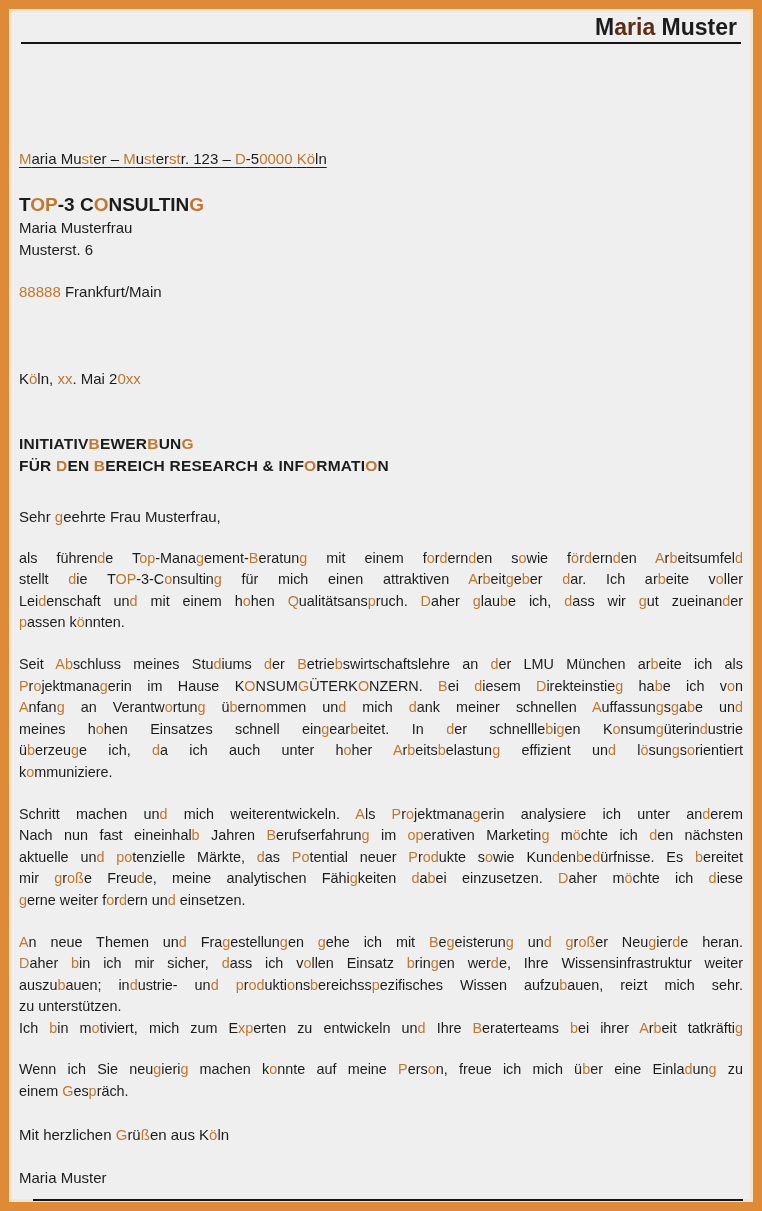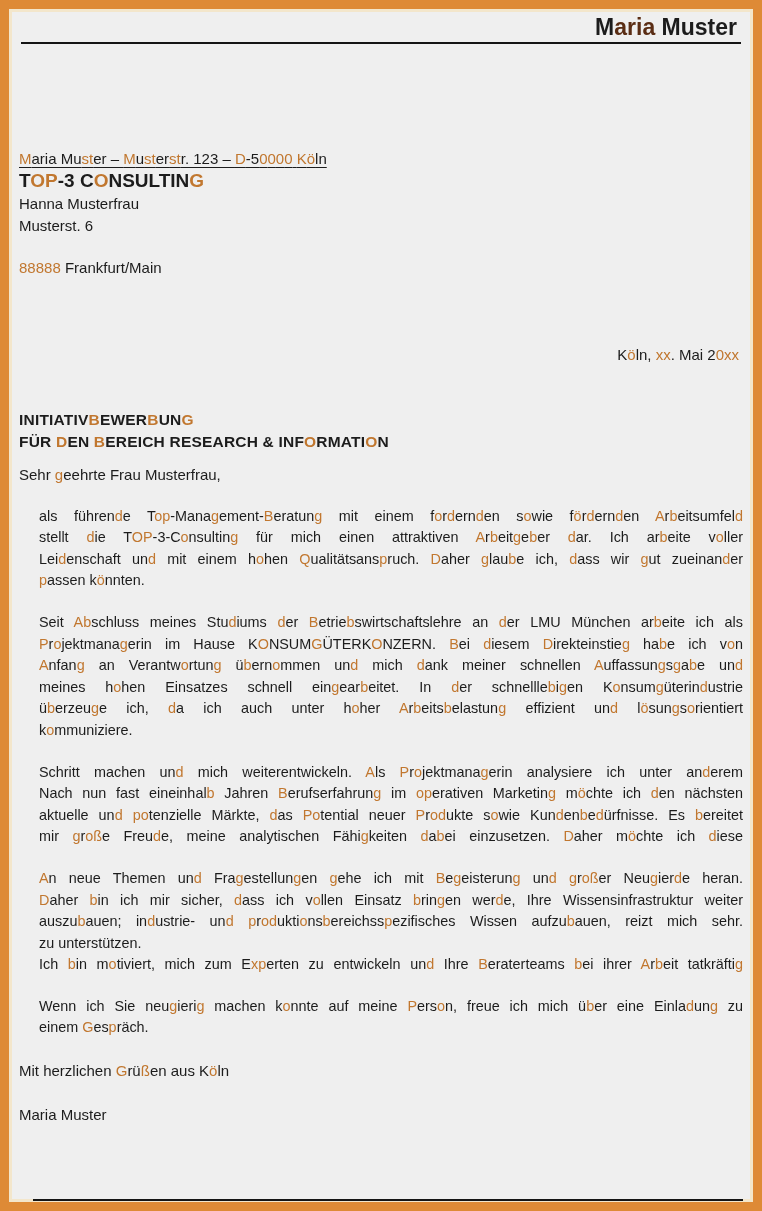--- a/index.html
+++ b/index.html
@@ -26,47 +26,47 @@
   .rule{border-top:2px solid var(--c-rule,#141414);}
   .rule.top{margin:2px 2px 0 2px;}
   .rule.bottom{position:absolute;bottom:1px;left:24px;right:10px;}
   .sender{
     margin-top:104px;
     font-size:15px;
     line-height:21px;
     text-decoration:underline;
     text-underline-offset:3px;
   }
-  .company{font-weight:bold;font-size:19px;line-height:24px;}
+  .company{margin-top:24px;font-weight:bold;font-size:19px;line-height:24px;}
   .rec-line{font-size:15px;line-height:22px;}
   .rec-city{margin-top:20px;}
-  .date{margin-top:65px;padding-right:4px;text-align:right;font-size:15px;line-height:21px;}
+  .date{margin-top:65px;padding-right:4px;text-align:left;font-size:15px;line-height:21px;}
   .subject{margin-top:44px;font-weight:bold;font-size:15.5px;line-height:22px;letter-spacing:.2px;}
-  .salutation{margin-top:11px;font-size:15px;line-height:21.6px;}
+  .salutation{margin-top:29px;font-size:15px;line-height:21.6px;}
   .para{margin-top:20px;font-size:14.4px;line-height:21.6px;}
-  .jline{text-align:justify;text-align-last:justify;margin-left:20px;}
+  .jline{text-align:justify;text-align-last:justify;}
   .jline.last{text-align-last:left;}
   .closing{margin-top:21px;font-size:15px;line-height:21.6px;}
   .signature{margin-top:22px;font-size:15px;line-height:21.6px;}
   .hl{color:var(--c-hl,#C1772F);}
   .hl2{color:var(--c-hl2,#5A2D14);margin-top:16px;}
 </style>
 </head>
 <body>
 
 <div class="page" style="--c-border: #DE8A36; --c-bg: #EFEFEF; --c-text: #1C1C1C; --c-rule: #141414; --c-hl: #C1772F; --c-hl2: #5A2D14;">
 
   <div class="header-name">M<span class="hl2">aria</span> Muster</div>
   <div class="rule top"></div>
 
   <div class="sender"><span class="hl">M</span>aria Mu<span class="hl">st</span>er – <span class="hl">M</span>u<span class="hl">st</span>er<span class="hl">st</span>r. 123 – <span class="hl">D</span>-5<span class="hl">0</span><span class="hl">0</span><span class="hl">0</span><span class="hl">0</span> <span class="hl">K</span><span class="hl">ö</span>ln</div>
 
   <div>
     <div class="company">T<span class="hl">O</span><span class="hl">P</span>-3 C<span class="hl">O</span>NSULTIN<span class="hl">G</span></div>
-    <div class="rec-line">Hanna Musterfrau</div>
+    <div class="rec-line">Maria Musterfrau</div>
     <div class="rec-line">Musterst. 6</div>
     <div class="rec-line rec-city"><span class="hl">8</span><span class="hl">8</span><span class="hl">8</span><span class="hl">8</span><span class="hl">8</span> Frankfurt/Main</div>
   </div>
 
   <div class="date">K<span class="hl">ö</span>ln, <span class="hl">x</span><span class="hl">x</span>. Mai 2<span class="hl">0</span><span class="hl">x</span><span class="hl">x</span></div>
 
   <div class="subject">
     <div>INITIATIV<span class="hl">B</span>EWER<span class="hl">B</span>UN<span class="hl">G</span></div>
     <div>FÜR <span class="hl">D</span>EN <span class="hl">B</span>EREICH RESEARCH &amp; INF<span class="hl">O</span>RMATI<span class="hl">O</span>N</div>
   </div>
@@ -85,20 +85,21 @@
       <div class="jline"><span class="hl">A</span>nfan<span class="hl">g</span> an Verantw<span class="hl">o</span>rtun<span class="hl">g</span> ü<span class="hl">b</span>ern<span class="hl">o</span>mmen un<span class="hl">d</span> mich <span class="hl">d</span>ank meiner schnellen <span class="hl">A</span>uffassun<span class="hl">g</span>s<span class="hl">g</span>a<span class="hl">b</span>e un<span class="hl">d</span></div>
       <div class="jline">meines h<span class="hl">o</span>hen Einsatzes schnell ein<span class="hl">g</span>ear<span class="hl">b</span>eitet. In <span class="hl">d</span>er schnellle<span class="hl">b</span>i<span class="hl">g</span>en K<span class="hl">o</span>nsum<span class="hl">g</span>üterin<span class="hl">d</span>ustrie</div>
       <div class="jline">ü<span class="hl">b</span>erzeu<span class="hl">g</span>e ich, <span class="hl">d</span>a ich auch unter h<span class="hl">o</span>her <span class="hl">A</span>r<span class="hl">b</span>eits<span class="hl">b</span>elastun<span class="hl">g</span> effizient un<span class="hl">d</span> l<span class="hl">ö</span>sun<span class="hl">g</span>s<span class="hl">o</span>rientiert</div>
       <div class="jline last">k<span class="hl">o</span>mmuniziere.</div>
     </div>
   <div class="para">
       <div class="jline">Schritt machen un<span class="hl">d</span> mich weiterentwickeln. <span class="hl">A</span>ls <span class="hl">P</span>r<span class="hl">o</span>jektmana<span class="hl">g</span>erin analysiere ich unter an<span class="hl">d</span>erem</div>
       <div class="jline">Nach nun fast eineinhal<span class="hl">b</span> Jahren <span class="hl">B</span>erufserfahrun<span class="hl">g</span> im <span class="hl">o</span><span class="hl">p</span>erativen Marketin<span class="hl">g</span> m<span class="hl">ö</span>chte ich <span class="hl">d</span>en nächsten</div>
       <div class="jline">aktuelle un<span class="hl">d</span> <span class="hl">p</span><span class="hl">o</span>tenzielle Märkte, <span class="hl">d</span>as <span class="hl">P</span><span class="hl">o</span>tential neuer <span class="hl">P</span>r<span class="hl">o</span><span class="hl">d</span>ukte s<span class="hl">o</span>wie Kun<span class="hl">d</span>en<span class="hl">b</span>e<span class="hl">d</span>ürfnisse. Es <span class="hl">b</span>ereitet</div>
       <div class="jline">mir <span class="hl">g</span>r<span class="hl">o</span><span class="hl">ß</span>e Freu<span class="hl">d</span>e, meine analytischen Fähi<span class="hl">g</span>keiten <span class="hl">d</span>a<span class="hl">b</span>ei einzusetzen. <span class="hl">D</span>aher m<span class="hl">ö</span>chte ich <span class="hl">d</span>iese</div>
+      <div class="jline last"><span class="hl">g</span>erne weiter f<span class="hl">o</span>r<span class="hl">d</span>ern un<span class="hl">d</span> einsetzen.</div>
     </div>
   <div class="para">
       <div class="jline"><span class="hl">A</span>n neue Themen un<span class="hl">d</span> Fra<span class="hl">g</span>estellun<span class="hl">g</span>en <span class="hl">g</span>ehe ich mit <span class="hl">B</span>e<span class="hl">g</span>eisterun<span class="hl">g</span> un<span class="hl">d</span> <span class="hl">g</span>r<span class="hl">o</span><span class="hl">ß</span>er Neu<span class="hl">g</span>ier<span class="hl">d</span>e heran.</div>
       <div class="jline"><span class="hl">D</span>aher <span class="hl">b</span>in ich mir sicher, <span class="hl">d</span>ass ich v<span class="hl">o</span>llen Einsatz <span class="hl">b</span>rin<span class="hl">g</span>en wer<span class="hl">d</span>e, Ihre Wissensinfrastruktur weiter</div>
       <div class="jline">auszu<span class="hl">b</span>auen; in<span class="hl">d</span>ustrie- un<span class="hl">d</span> <span class="hl">p</span>r<span class="hl">o</span><span class="hl">d</span>ukti<span class="hl">o</span>ns<span class="hl">b</span>ereichss<span class="hl">p</span>ezifisches Wissen aufzu<span class="hl">b</span>auen, reizt mich sehr.</div>
       <div class="jline last">zu unterstützen.</div>
       <div class="jline">Ich <span class="hl">b</span>in m<span class="hl">o</span>tiviert, mich zum E<span class="hl">x</span><span class="hl">p</span>erten zu entwickeln un<span class="hl">d</span> Ihre <span class="hl">B</span>eraterteams <span class="hl">b</span>ei ihrer <span class="hl">A</span>r<span class="hl">b</span>eit tatkräfti<span class="hl">g</span></div>
     </div>
   <div class="para">
       <div class="jline">Wenn ich Sie neu<span class="hl">g</span>ieri<span class="hl">g</span> machen k<span class="hl">o</span>nnte auf meine <span class="hl">P</span>ers<span class="hl">o</span>n, freue ich mich ü<span class="hl">b</span>er eine Einla<span class="hl">d</span>un<span class="hl">g</span> zu</div>

